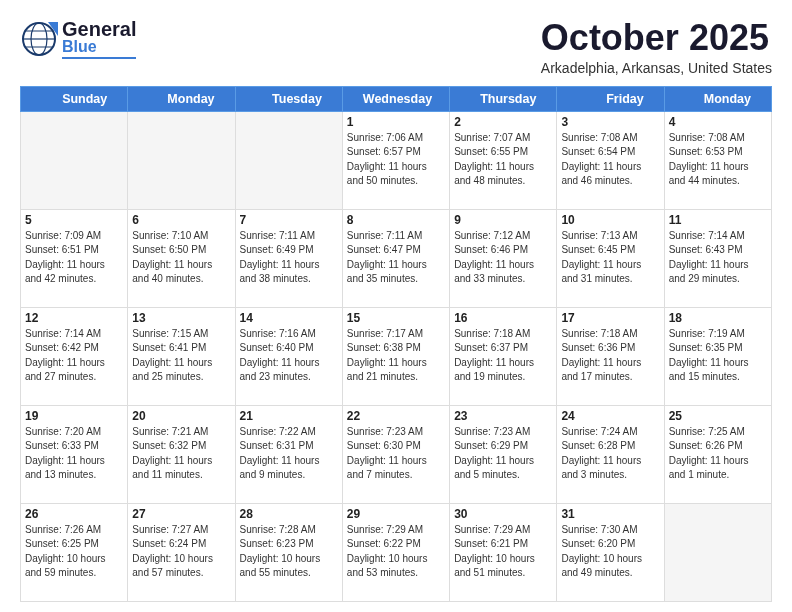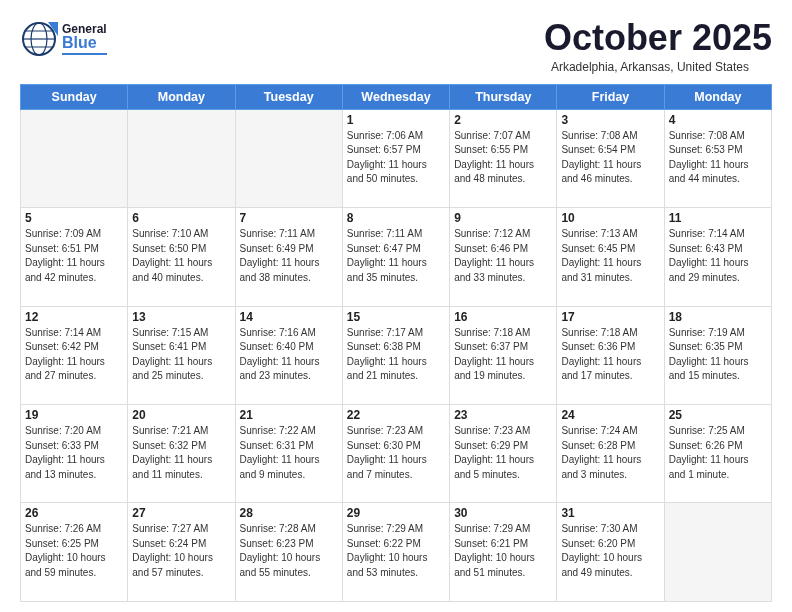--- a/index.html
+++ b/index.html
@@ -25,40 +25,39 @@
     }
     .title-block {
     }
     .month-title {
       font-size: 36px;
       font-weight: bold;
       color: #1a1a2e;
       line-height: 1.1;
     }
     .location {
-      font-size: 12px;
+      font-size: 14px;
       color: #333;
       margin-top: 2px;
-      margin-left: 7px;
     }
     .calendar {
       flex: 1;
       border: 1px solid #ccc;
       border-collapse: collapse;
       width: 100%;
       table-layout: fixed;
     }
     .calendar th {
       background: #3a7bd5;
       color: #fff;
       font-size: 12.5px;
       font-weight: bold;
-      padding: 5px 12px;
+      padding: 5px 20px;
       border: 1px solid #5a9be5;
-      text-align: center;
+      text-align: right;
     }
     .calendar td {
       border: 1px solid #ddd;
       vertical-align: top;
       padding: 3px 4px;
       font-size: 9px;
       color: #333;
       background: #fff;
       width: calc(100% / 7);
       height: 88px;
@@ -82,21 +81,21 @@
     .logo-wrapper {
       display: flex;
       align-items: center;
       gap: 4px;
     }
     .logo-name {
       display: flex;
       flex-direction: column;
     }
     .logo-general {
-      font-size: 12px;
+      font-size: 20px;
       font-weight: bold;
       color: #1a1a2e;
       line-height: 1;
     }
     .logo-blue {
       font-size: 16px;
       font-weight: bold;
       color: #3a7bd5;
       line-height: 1;
     }

